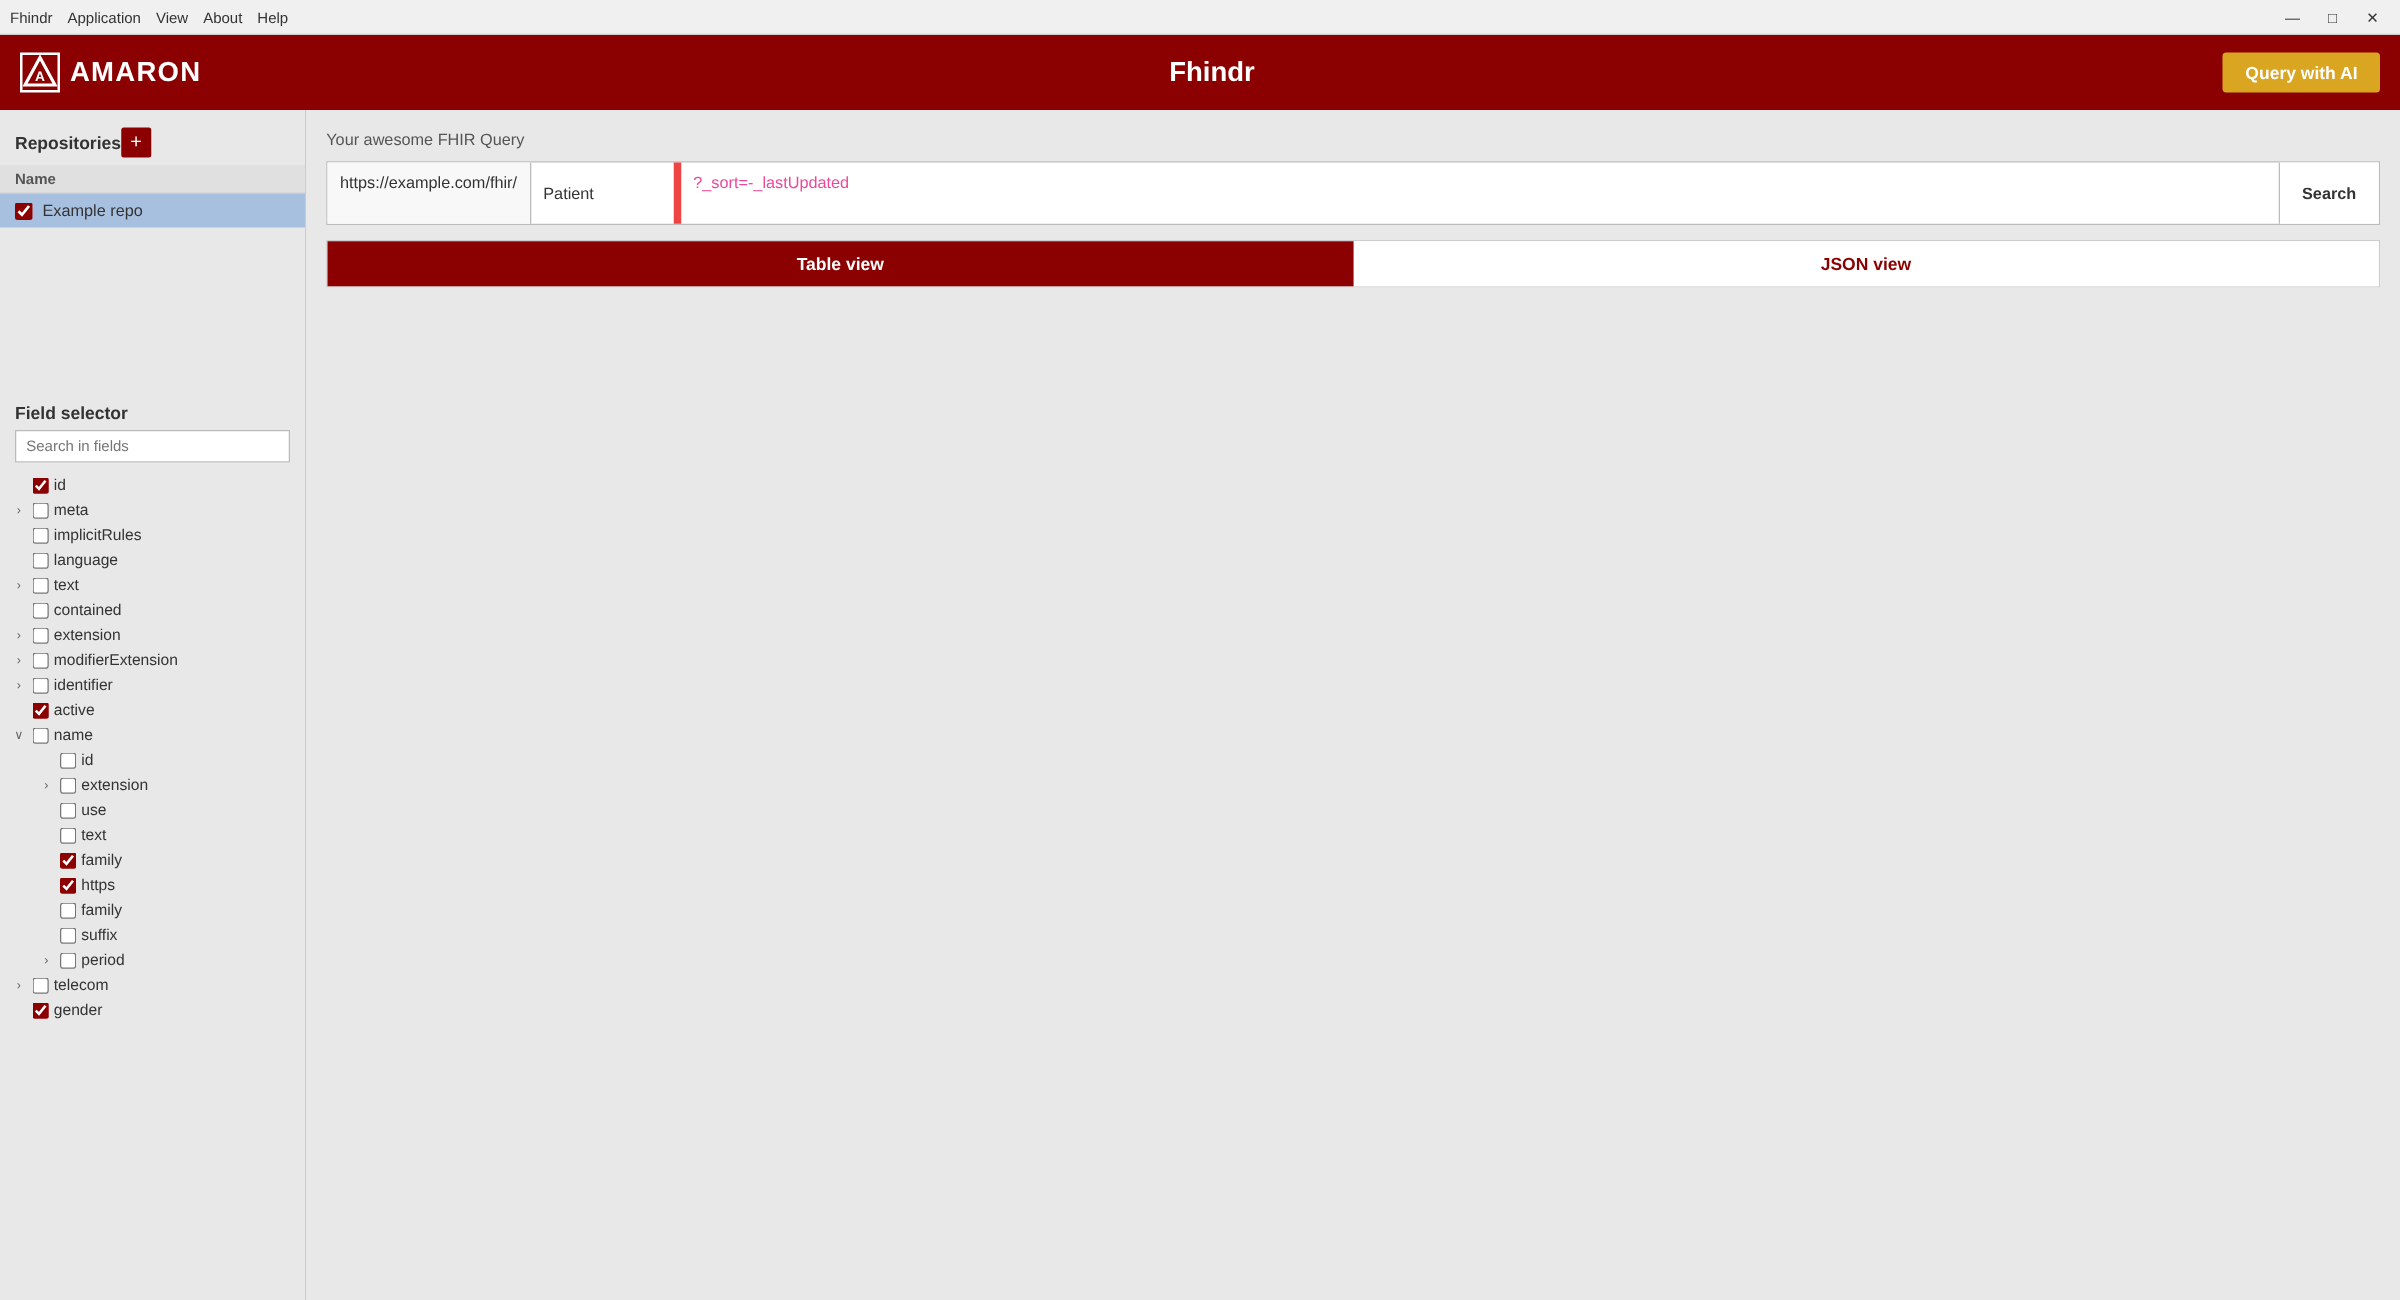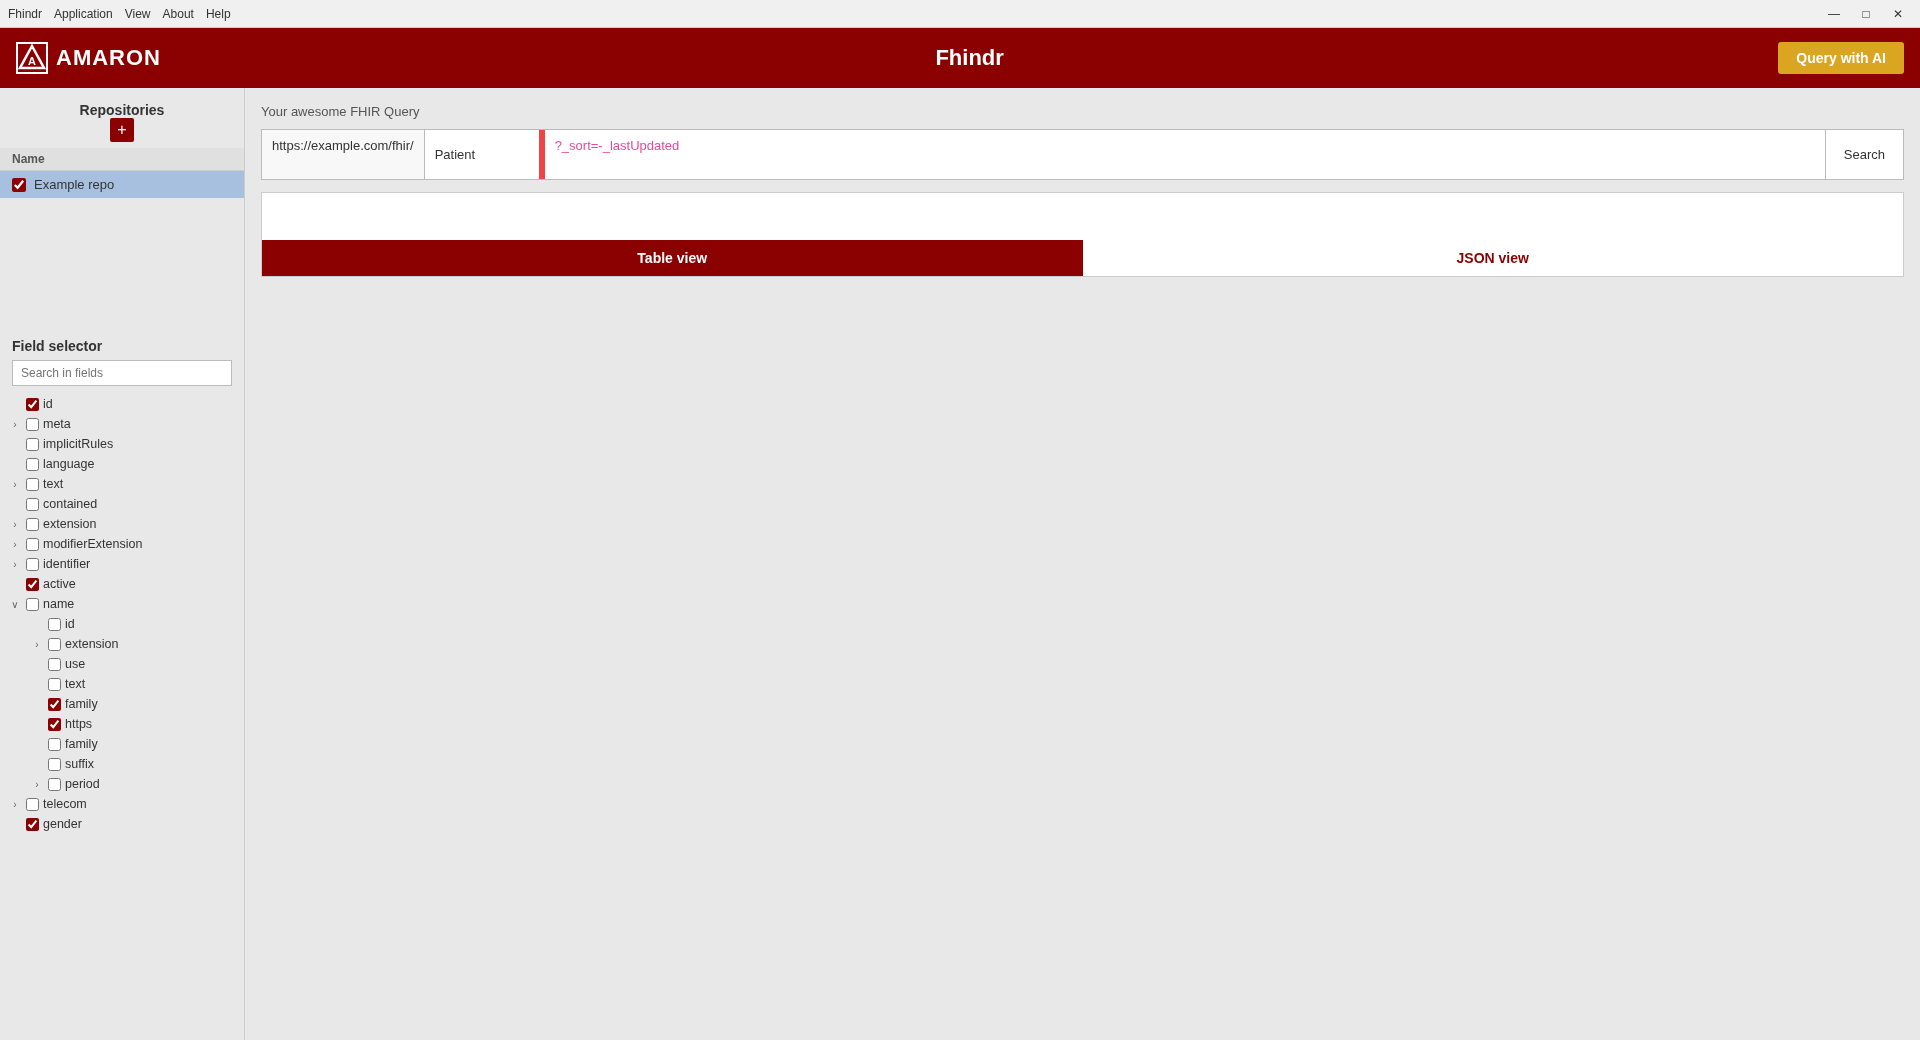--- a/index.html
+++ b/index.html
@@ -71,26 +71,25 @@
       background: #e8e8e8;
       border-right: 1px solid #ccc;
       display: flex;
       flex-direction: column;
       padding: 8px 0;
     }
 
     .sidebar-section-header {
       display: flex;
       align-items: center;
-      justify-content: flex-end;
+      justify-content: flex-start;
       padding: 6px 12px;
       font-size: 14px;
       font-weight: 600;
       color: #333;
-      flex-direction: column;
     }
     .add-repo-btn {
       width: 24px; height: 24px;
       background: #8B0000;
       border: none;
       color: #fff;
       font-size: 16px;
       cursor: pointer;
       display: flex; align-items: center; justify-content: center;
       border-radius: 2px;
@@ -221,37 +220,36 @@
       color: #ec4899;
     }
     .search-btn {
       padding: 8px 18px;
       background: #fff;
       border: none;
       border-left: 1px solid #bbb;
       font-size: 13px;
       color: #333;
       cursor: pointer;
-      font-weight: 400;
+      font-weight: 700;
     }
 
     .view-tabs {
       display: flex;
       border: 1px solid #ccc;
       background: #fff;
       margin-bottom: 0;
     }
     .view-tab {
       flex: 1;
       padding: 10px;
       text-align: center;
       font-size: 14px;
       font-weight: 600;
       cursor: pointer;
-      margin-top: 47px;
     }
     .view-tab.active {
       background: #8B0000;
       color: #fff;
     }
     .view-tab.inactive {
       background: #fff;
       color: #8B0000;
     }
 

